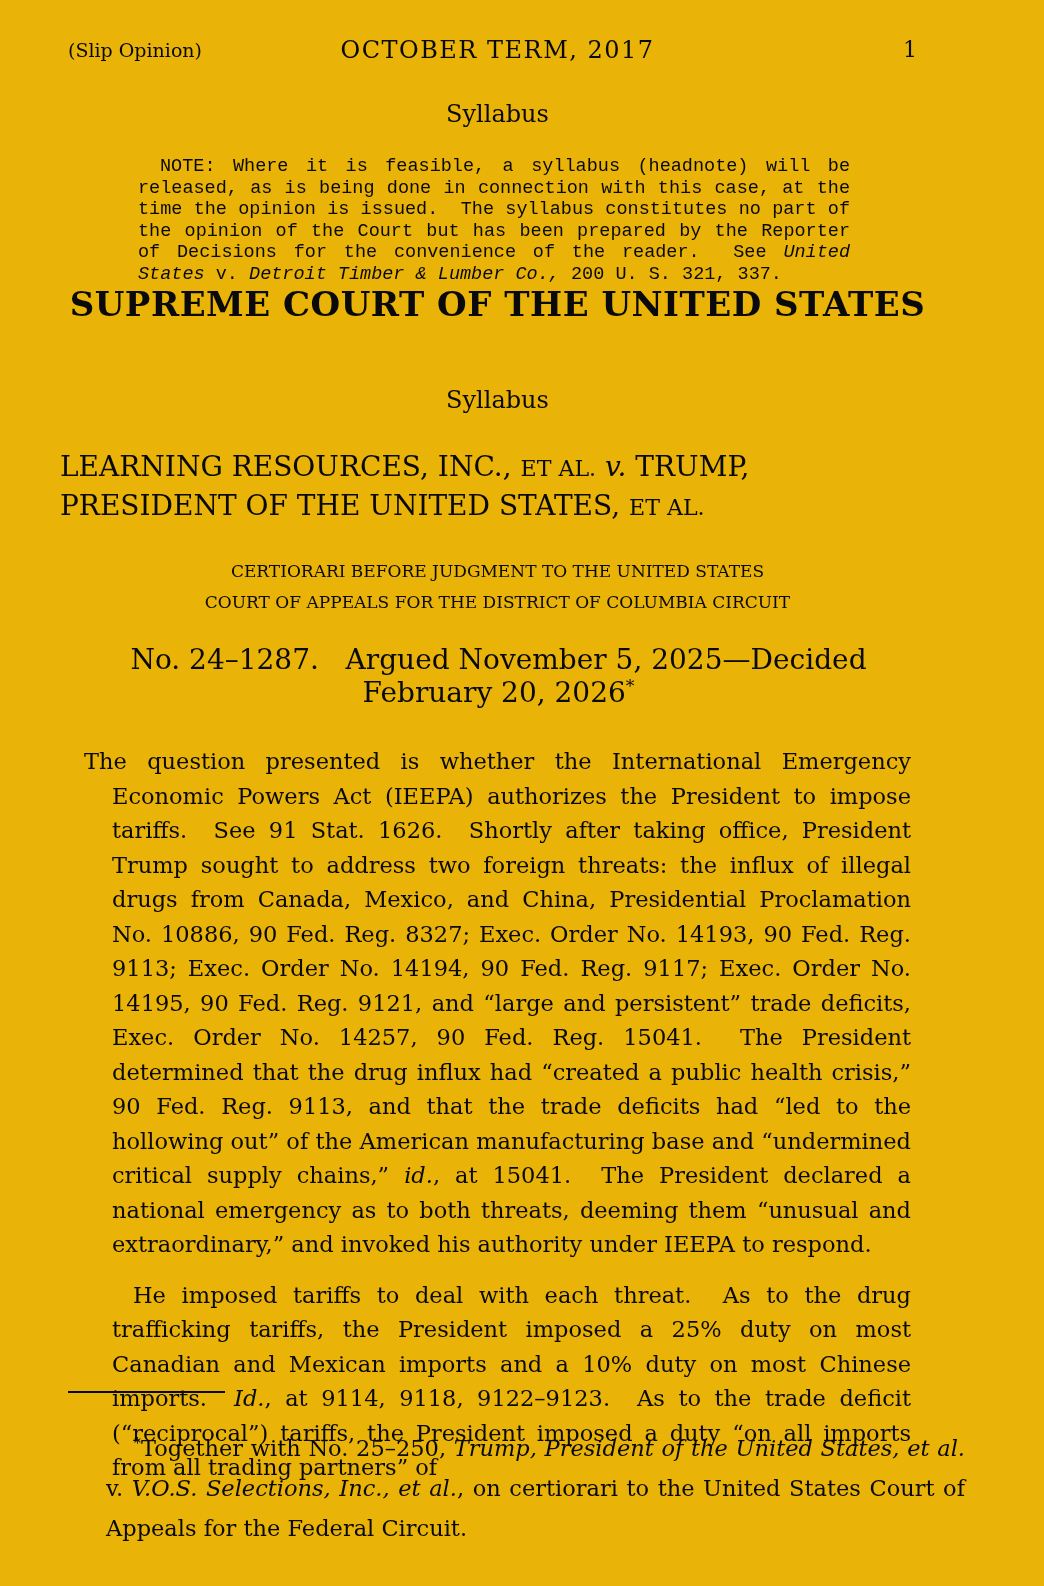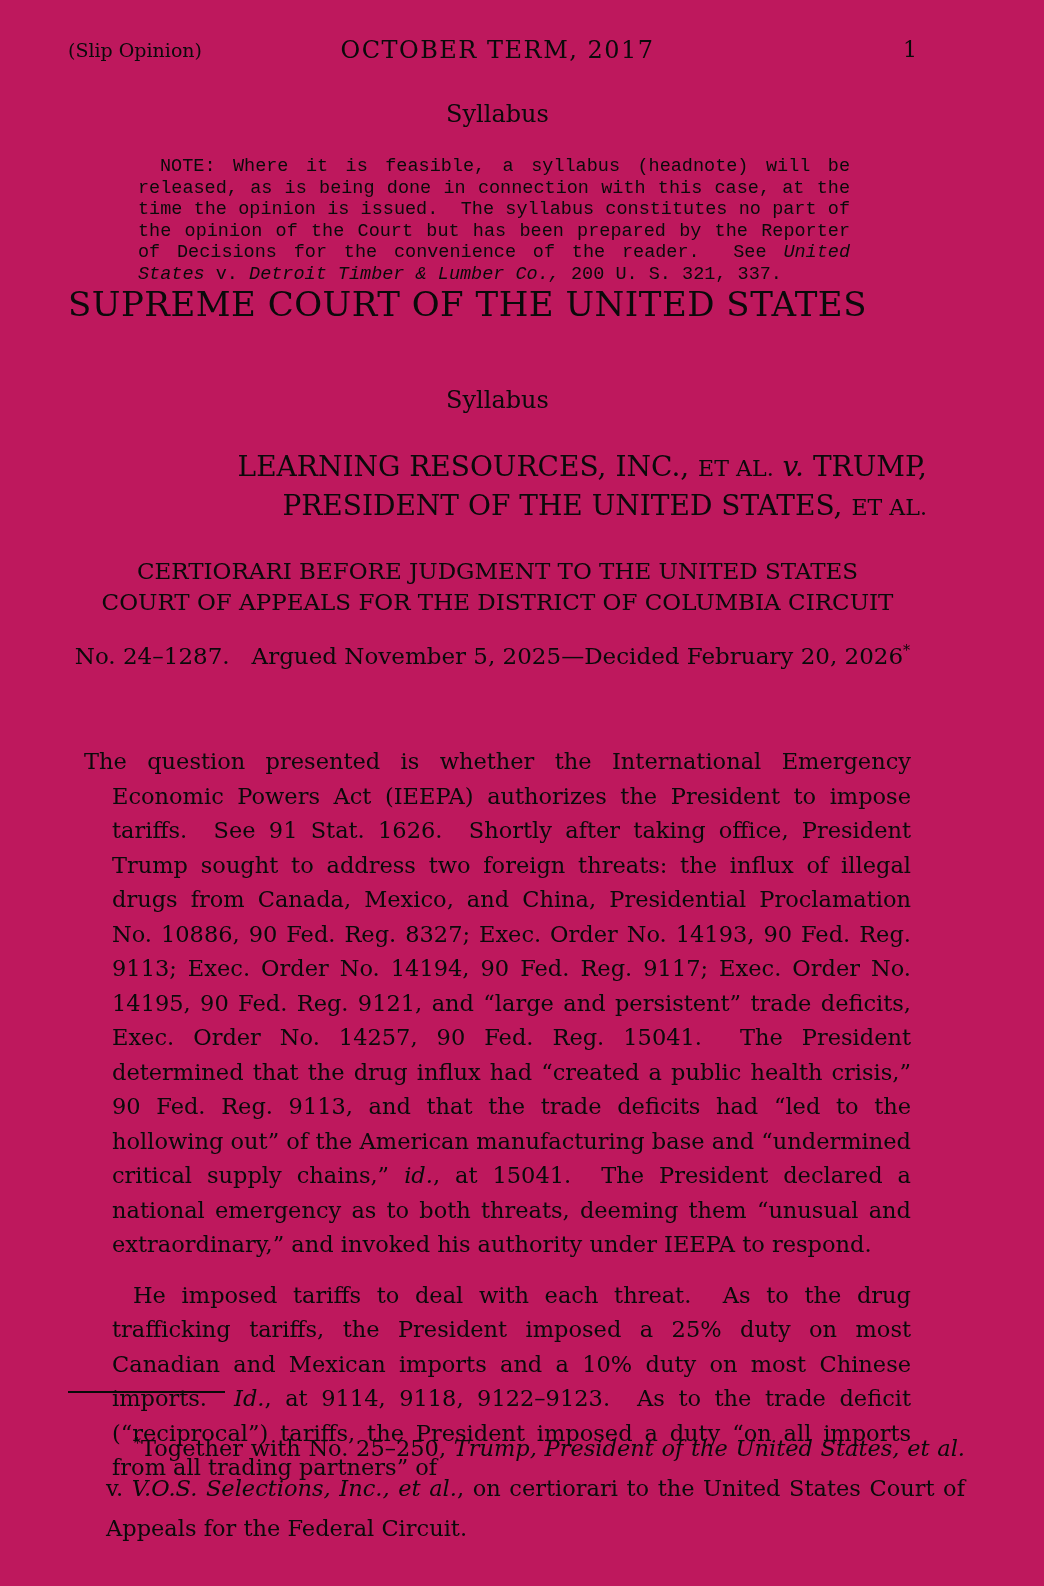--- a/index.html
+++ b/index.html
@@ -1,19 +1,19 @@
 <!DOCTYPE html>
 <html><head>
 <meta charset="utf-8">
 <style>
   html,body{margin:0;padding:0;background:#e8e8e8;}
   .page{
     position:relative;
     width:1044px;height:1586px;
-    background:#be185d;
+    background:#eab308;
     color:#0a0a0a;
     font-family:"DejaVu Serif","Liberation Serif",serif;
     overflow:hidden;
     margin:0 auto;
   }
   .abs{position:absolute;}
   
   .running-head{top:36px;left:68px;width:859px;height:28px;font-size:19px;}
   .rh-left{position:absolute;left:0;top:3px;font-size:19px;}
   .rh-center{position:absolute;left:50%;top:0;transform:translateX(-50%);font-size:24px;letter-spacing:1.5px;white-space:nowrap;}
@@ -25,30 +25,31 @@
   .note{
     top:156px;left:138px;width:712px;
     font-size:18.5px;line-height:21.6px;
     text-align:justify;text-indent:22px;
     white-space:pre-wrap;
     font-family:Liberation Mono, monospace;
   }
   
   .court-title{
     top:284px;left:68px;width:859px;
-    font-size:34px;font-weight:normal;
+    text-align:center;
+    font-size:34px;font-weight:bold;
     letter-spacing:0.5px;
     margin:0;white-space:nowrap;
   }
   
-  .case-title{top:448px;left:68px;width:859px;text-align:right;font-size:28px;line-height:38px;}
+  .case-title{top:448px;left:60px;width:859px;text-align:left;font-size:28px;line-height:38px;}
   
-  .cert-block{top:556px;left:68px;width:859px;text-align:center;font-size:23px;line-height:31px;}
+  .cert-block{top:556px;left:68px;width:859px;text-align:center;font-size:17px;line-height:31px;}
   
-  .docket{top:643px;left:63px;width:859px;text-align:center;font-size:23px;white-space:pre-wrap;}
+  .docket{top:643px;left:69px;width:859px;text-align:center;font-size:28px;white-space:pre-wrap;}
   
   .body-text{top:728px;left:68px;width:859px;font-size:22.5px;line-height:34.5px;text-align:justify;}
   .body-text p{margin:16px;padding-left:28px;white-space:pre-wrap;}
   .p-first{text-indent:-28px;}
   .p-next{text-indent:21px;}
   
   .fn-rule{top:1391px;left:68px;width:157px;border-top:2px solid #0a0a0a;height:0;}
   .footnote{
     top:1428px;left:68px;width:859px;
     font-size:22.5px;line-height:40px;

